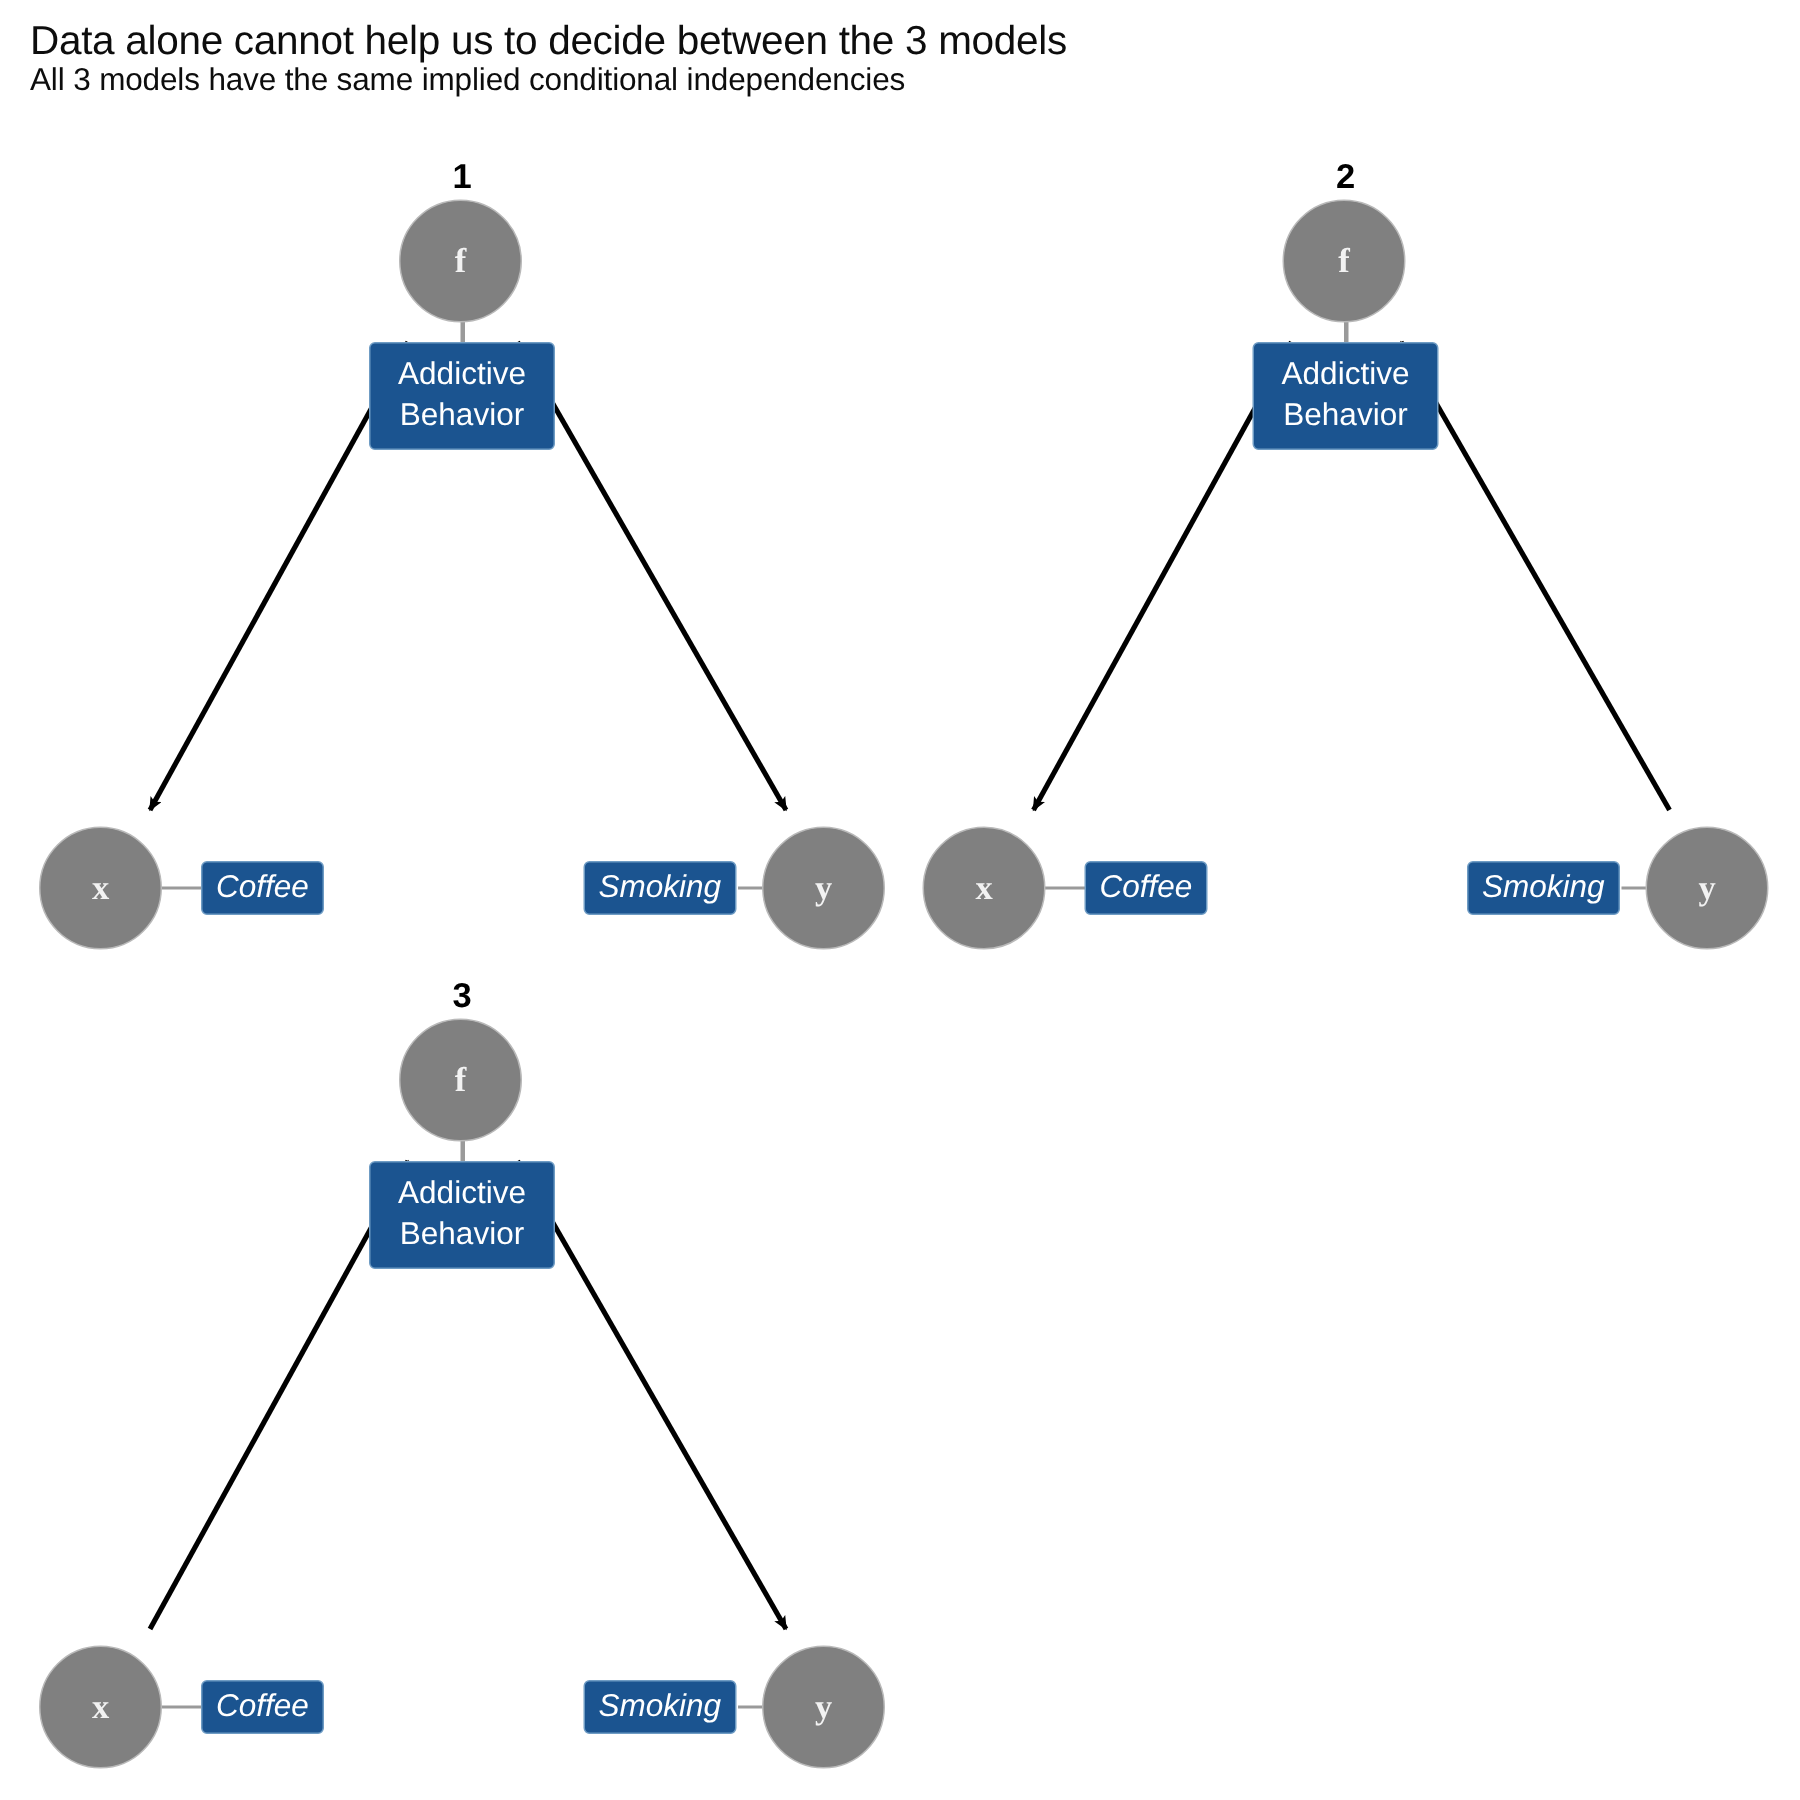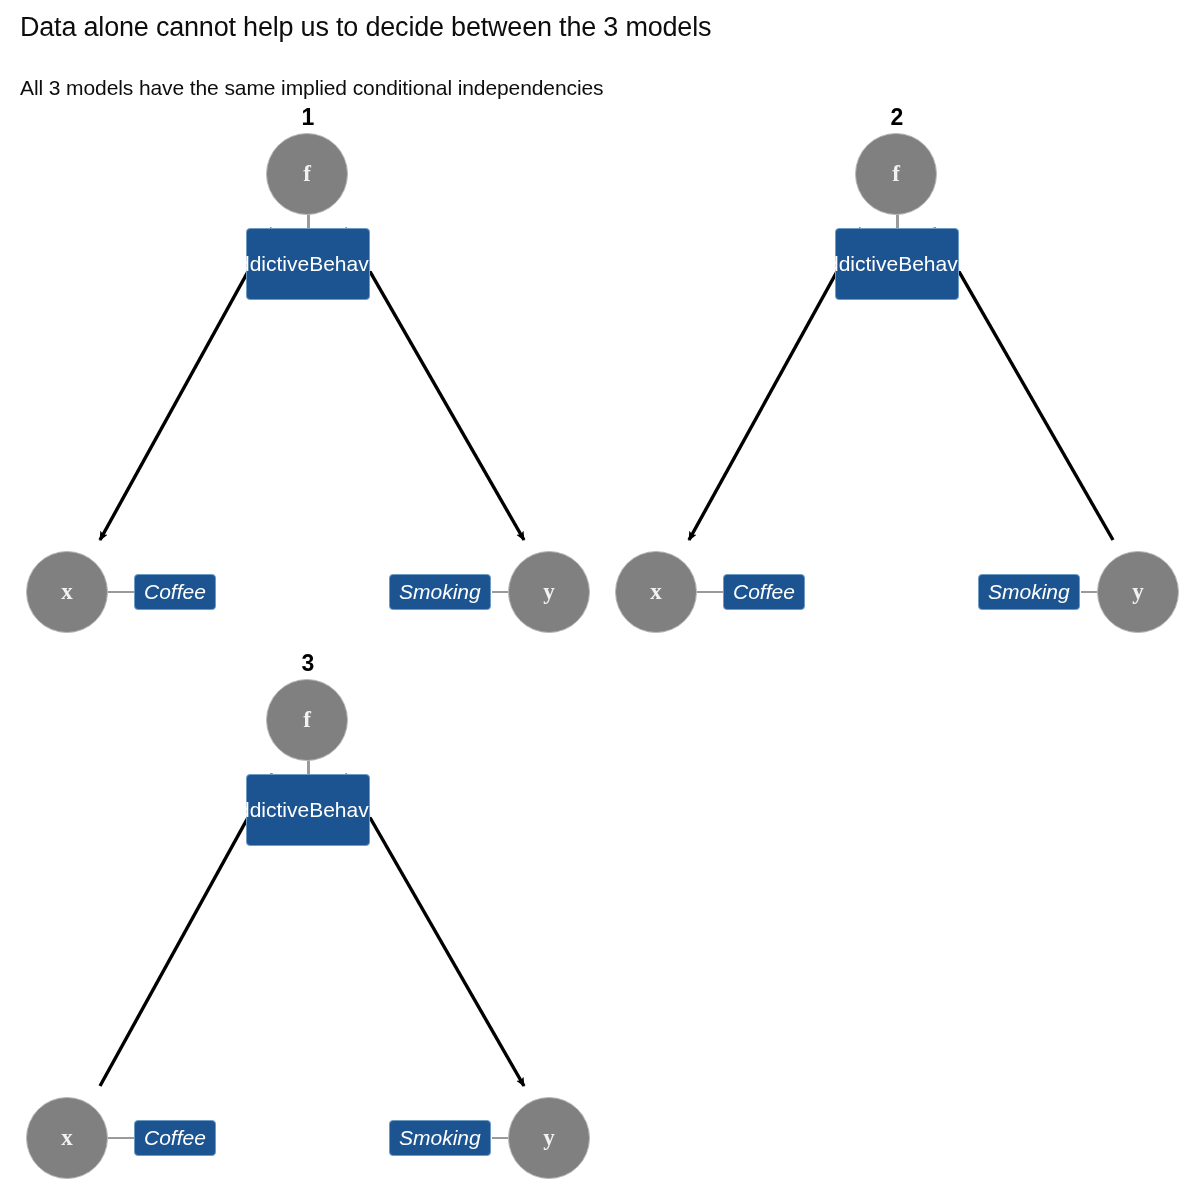--- a/index.html
+++ b/index.html
@@ -31,21 +31,21 @@
     top: 12px;
     font-size: 27px;
     font-weight: 400;
     letter-spacing: -0.2px;
     white-space: nowrap;
     color: #0d0d0d;
   }
   .subtitle {
     position: absolute;
     left: 20px;
-    top: 76px;
+    top: 42px;
     font-size: 21px;
     font-weight: 400;
     letter-spacing: -0.1px;
     white-space: nowrap;
     color: #0d0d0d;
   }
 
   
   .edges {
     position: absolute;
@@ -87,21 +87,21 @@
   .circ-xy { width: 82px; height: 82px; }
 
   .box {
     position: absolute;
     background: #1b5490;
     border: 1px solid #6f9cc4;
     border-radius: 4px;
     box-sizing: border-box;
     color: #ffffff;
     display: flex;
-    flex-direction: row;
+    flex-direction: column;
     align-items: center;
     justify-content: center;
     text-align: center;
     line-height: 1.28;
   }
   .box-big {
     width: 124px;
     height: 72px;
     font-size: 21px;
   }

